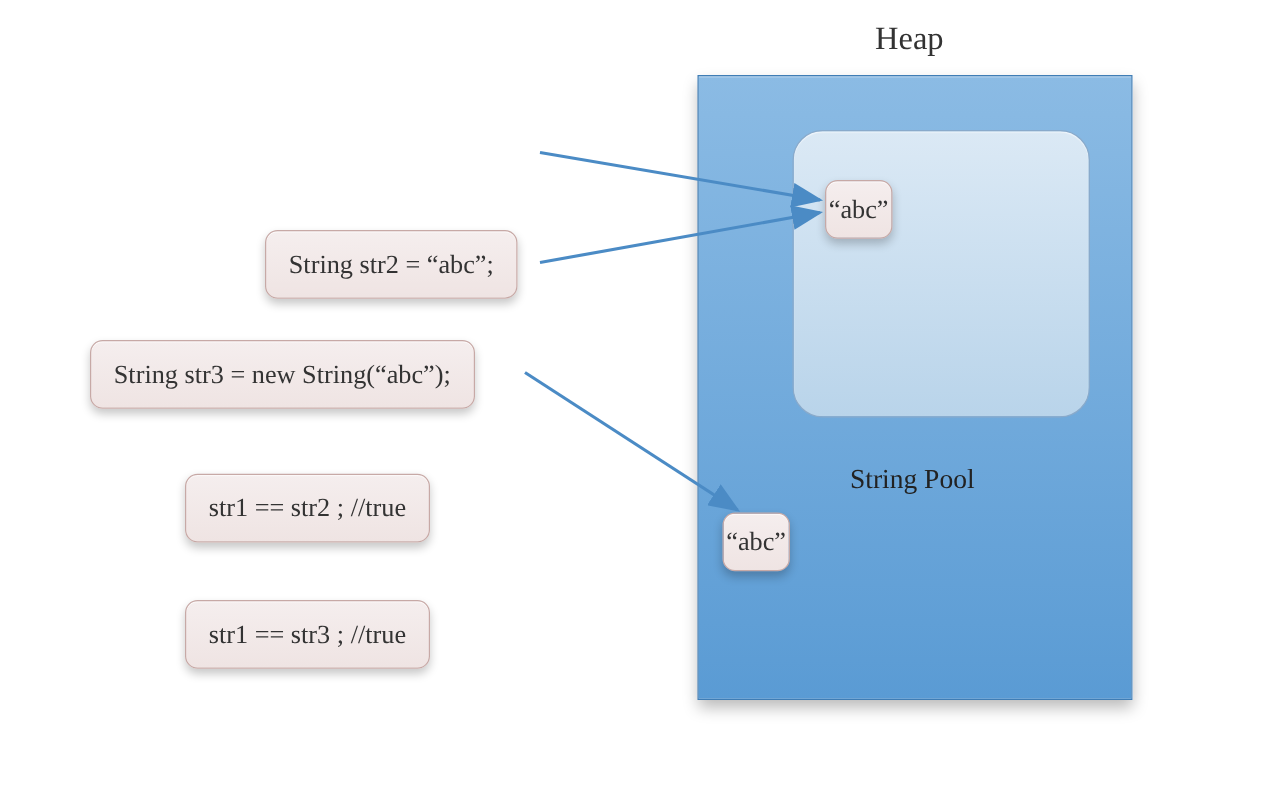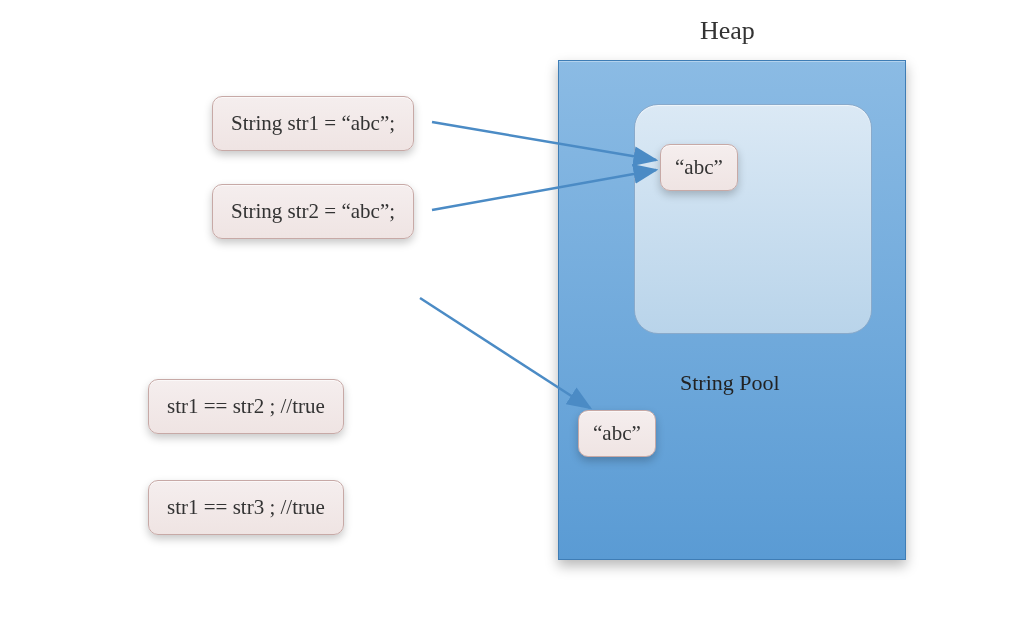--- a/index.html
+++ b/index.html
@@ -49,21 +49,21 @@
     padding: 14px 18px;
     font-size: 21px;
     white-space: nowrap;
   }
   .value-box {
     position: absolute;
     background: linear-gradient(to bottom, #f5eeee 0%, #efe4e3 100%);
     border: 1px solid #c7a9a6;
     border-radius: 10px;
     box-shadow: 0 4px 8px rgba(0,0,0,0.22), inset 0 1px 0 rgba(255,255,255,0.6);
-    padding: 10px 14px;
+    padding: 10px 2px;
     font-size: 21px;
   }
   svg.arrows {
     position: absolute;
     left: 0; top: 0;
     width: 1024px; height: 640px;
     pointer-events: none;
   }
 </style>
 </head>
@@ -76,24 +76,24 @@
   <div class="heap" style="left:558px; top:60px; width:346px; height:498px;"></div>
 
   <div class="string-pool" style="left:634px; top:104px; width:236px; height:228px;"></div>
 
   <div class="value-box" style="left:660px; top:144px;">“abc”</div>
 
   <div class="pool-label" style="left:680px; top:346px;margin-top:24px;">String Pool</div>
 
   <div class="value-box" style="left:578px; top:410px;">“abc”</div>
 
-  <div class="code-box" style="left:212px; top:96px;">String str1 = “abc”;</div>
 
   <div class="code-box" style="left:212px; top:184px;">String str2 = “abc”;</div>
 
+  <div class="code-box" style="left:72px; top:272px;">String str3 = new String(“abc”);</div>
 
   <div class="code-box" style="left:148px; top:379px;">str1 == str2 ; //true</div>
 
   <div class="code-box" style="left:148px; top:480px;">str1 == str3 ; //true</div>
 
   <svg class="arrows">
     <defs>
       <marker id="arrowhead" markerWidth="10" markerHeight="8" refX="9" refY="4" orient="auto" markerUnits="strokeWidth">
         <path d="M0,0 L10,4 L0,8 Z" fill="#4b8bc5"></path>
       </marker>

